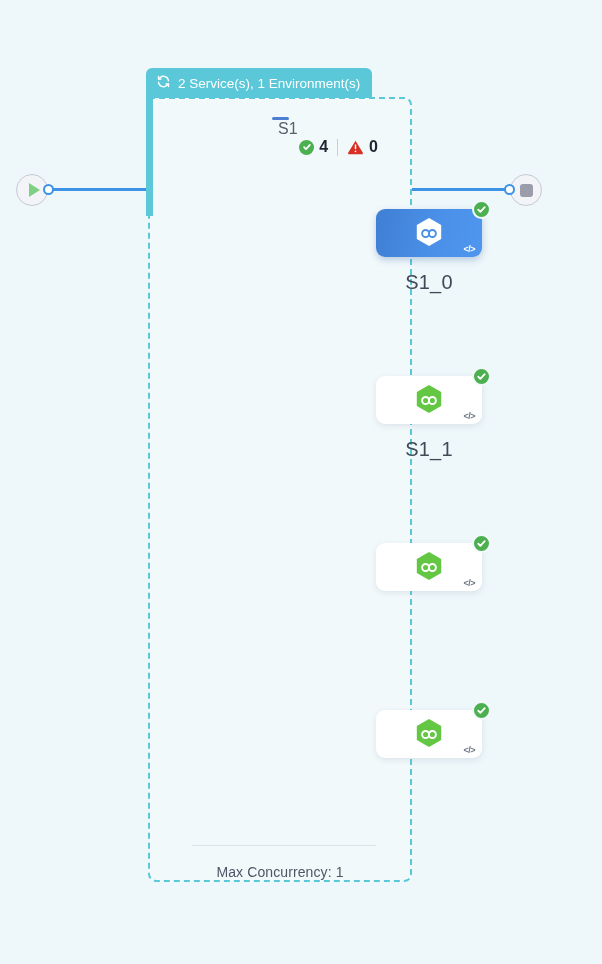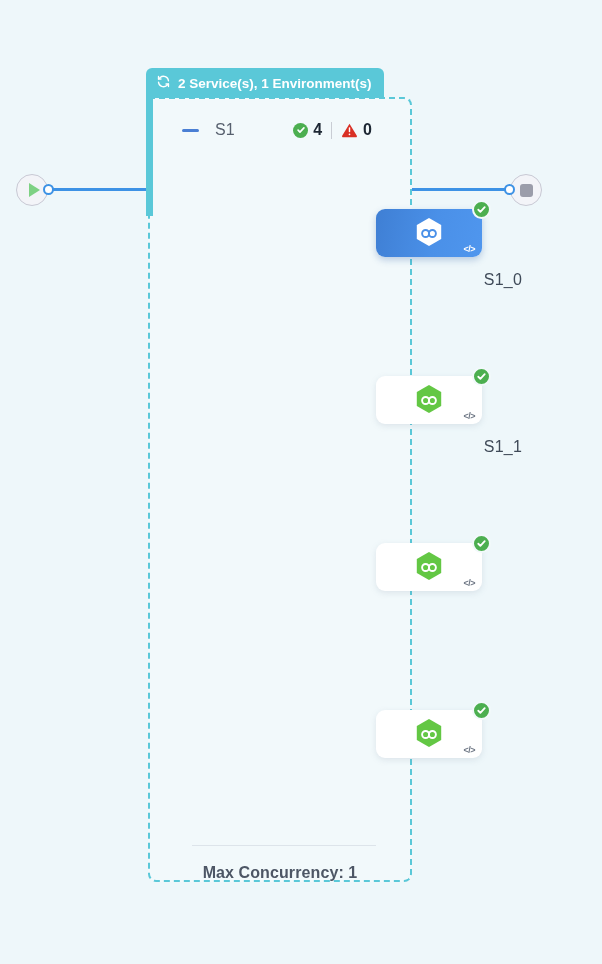--- a/index.html
+++ b/index.html
@@ -92,21 +92,21 @@
     top: 0;
     height: 30px;
     padding: 0 12px 0 10px;
     background: #5ac8d8;
     border-radius: 6px 6px 0 0;
     display: flex;
     align-items: center;
     gap: 7px;
     color: #ffffff;
     font-size: 13.5px;
-    font-weight: 700;
+    font-weight: 400;
     white-space: nowrap;
     z-index: 4;
   }
   .tab-spine {
     position: absolute;
     left: 0;
     top: 28px;
     width: 7px;
     height: 120px;
     background: #5ac8d8;
@@ -121,27 +121,28 @@
     height: 785px;
     box-sizing: border-box;
     border: 2px dashed #5ac8d8;
     border-radius: 0 8px 8px 8px;
     background: #f2f9fb;
   }
 
   
   .group-header {
     position: absolute;
-    left: 0; right: 16px;
+    left: 0; right: 10px;
     top: 18px;
     height: 26px;
     display: flex;
     align-items: center;
     padding: 0 22px 0 32px;
     box-sizing: border-box;
+    flex-direction: column;
   }
   .collapse-toggle {
     width: 17px;
     height: 3px;
     border-radius: 2px;
     background: #4a7fd4;
     flex: 0 0 auto;
     cursor: pointer;
   }
   .group-name {
@@ -244,42 +245,42 @@
     align-items: center;
     justify-content: center;
     z-index: 3;
   }
 
   .node-label {
     position: absolute;
     left: -40px;
     right: -40px;
     top: 62px;
-    text-align: right;
-    font-size: 16px;
+    text-align: center;
+    font-size: 20px;
     color: #3f4a58;
     letter-spacing: .2px;
   }
 
   
   .group-divider {
     position: absolute;
     left: 42px;
     width: 184px;
     top: 746px;
     height: 1px;
     background: #dde4ea;
   }
   .group-footer {
     position: absolute;
     left: 0; right: 0;
     top: 765px;
     text-align: center;
-    font-size: 16px;
-    font-weight: 700;
+    font-size: 14px;
+    font-weight: 400;
     color: #4d5665;
     letter-spacing: .1px;
   }
 </style>
 </head>
 <body>
 
 <div class="canvas">
 
   <div class="terminal terminal-start">

